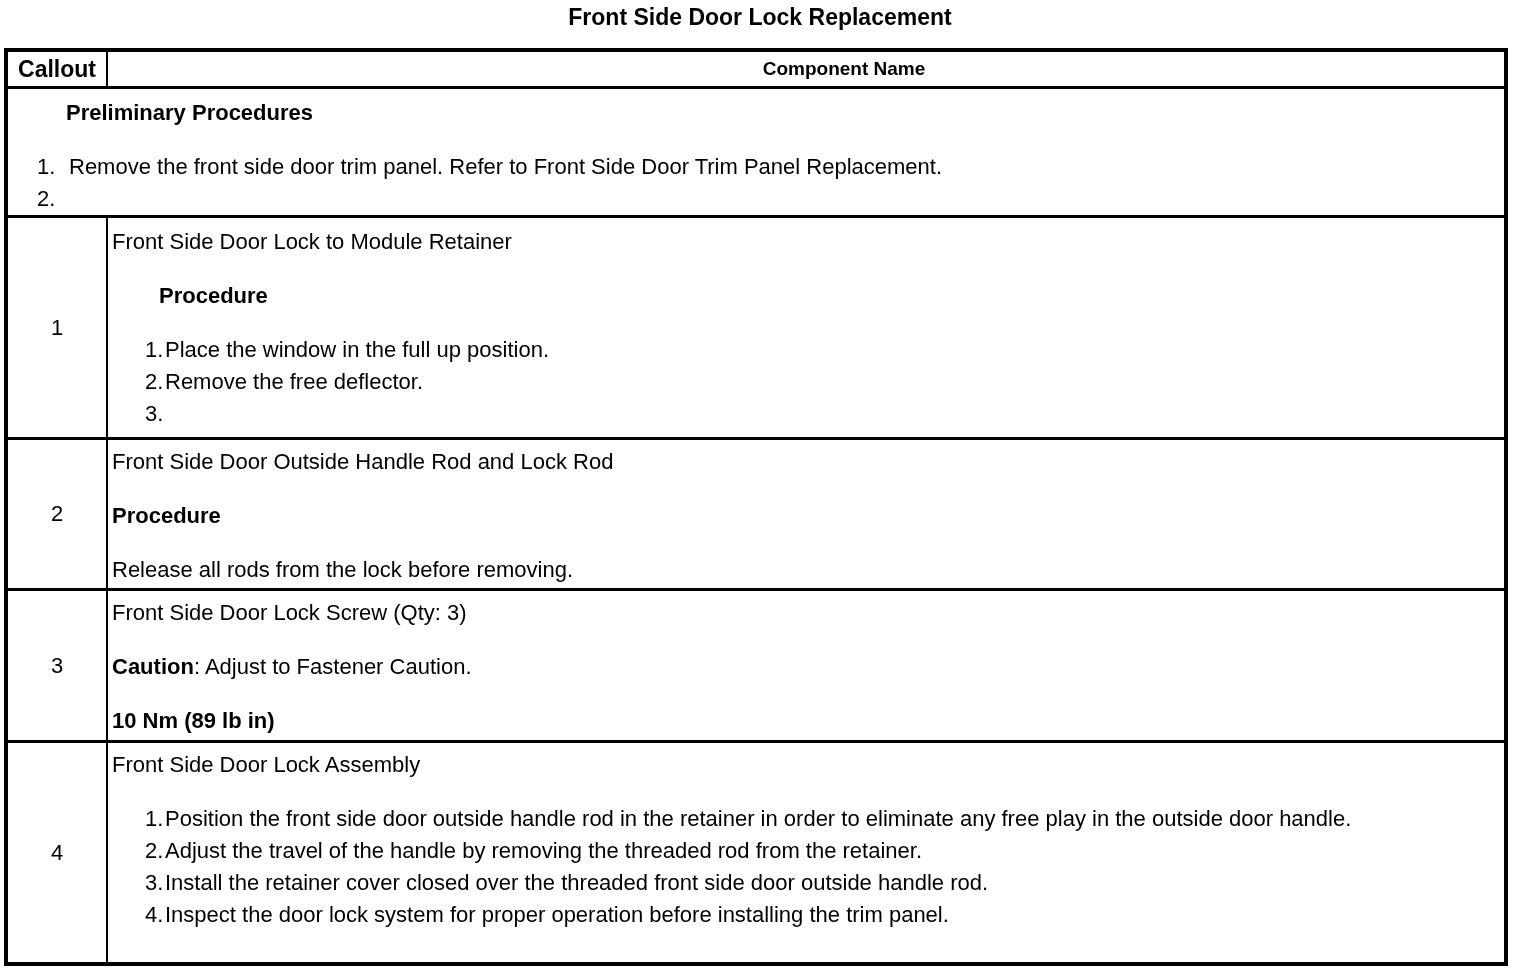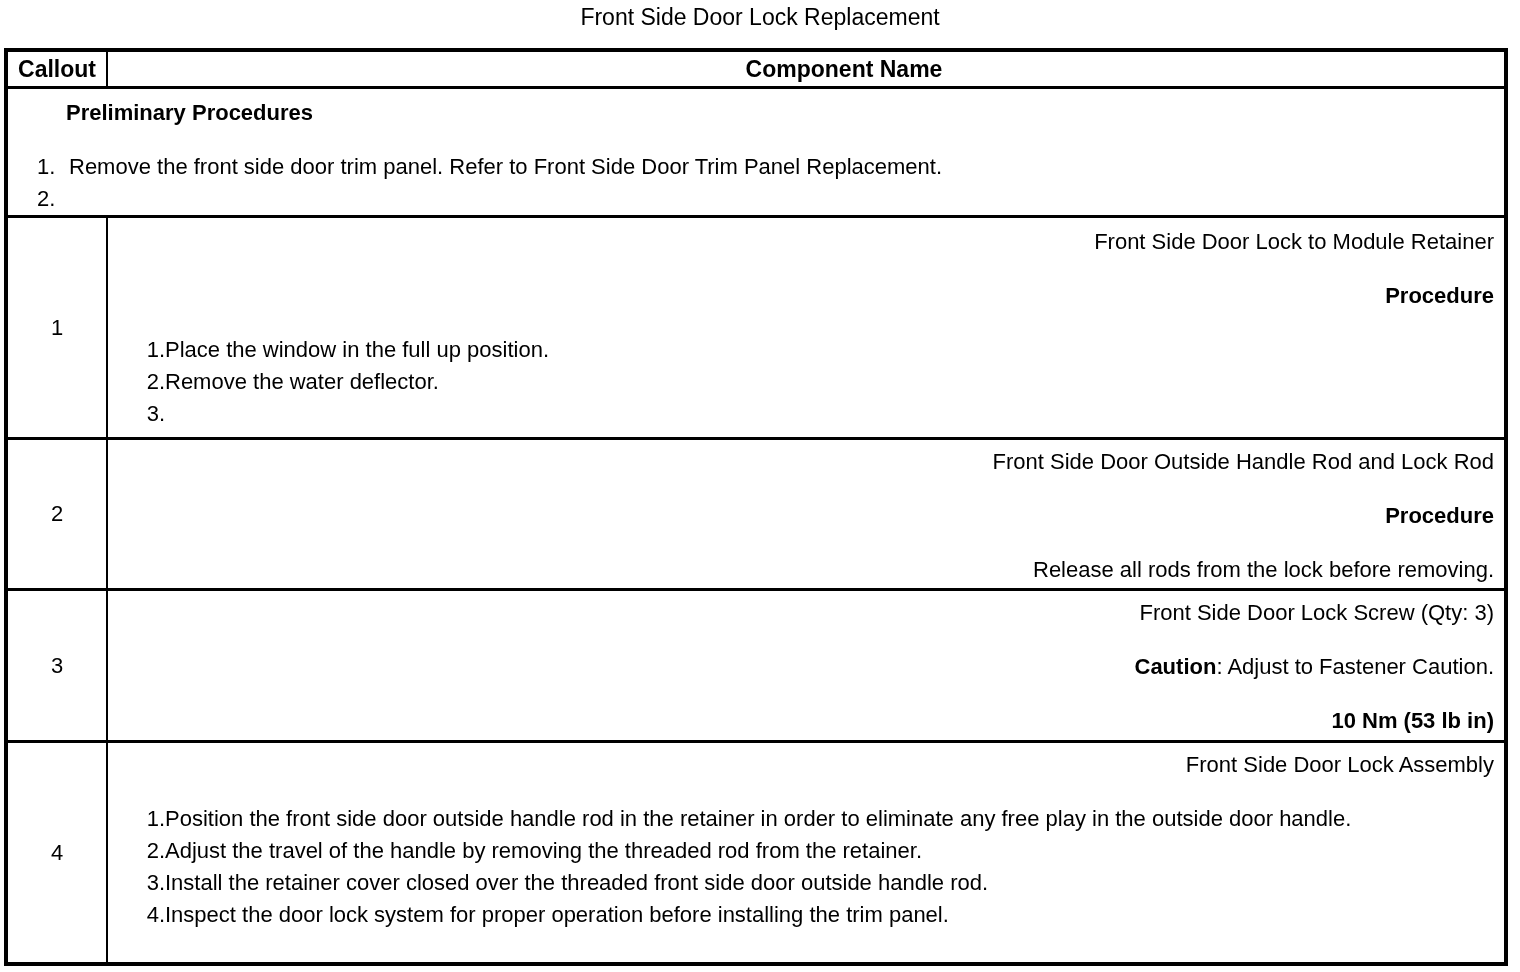--- a/index.html
+++ b/index.html
@@ -13,21 +13,21 @@
     font-family: "Liberation Sans", sans-serif;
     font-size: 22px;
     line-height: 32px;
     overflow: hidden;
   }
   .doc-title {
     position: absolute;
     top: 3px; left: 0;
     width: 100%;
     text-align: center;
-    font-weight: normal;
+    font-weight: bold;
     font-size: 23px;
     line-height: 28px;
   }
   .spec-table {
     position: absolute;
     top: 48px; left: 4px;
     width: 1504px;
     height: 918px;
     border: 4px solid #000000;
     display: flex;
@@ -48,28 +48,27 @@
     align-items: center;
     justify-content: center;
   }
   .header-row .ccell { font-weight: bold; font-size: 23px; }
   .hcomp {
     flex: 1;
     display: flex;
     align-items: center;
     justify-content: center;
     font-weight: bold;
-    font-size: 23px;
+    font-size: 19px;
     padding-left: 44px;
   }
   .comp {
     flex: 1;
     padding: 6px 10px 0 4px;
     overflow: hidden;
-    text-align: right;
   }
   .comp.pt8 { padding-top: 8px; }
   .prelim-cell {
     flex: 1;
     padding: 8px 2px 0 4px;
     overflow: hidden;
   }
   .prelim-heading { font-weight: bold; margin-left: 54px; }
   .bold { font-weight: bold; }
   .block-gap { margin-top: 22px; }
@@ -117,21 +116,21 @@
       <div class="comp pt8">
         <div>Front Side Door Lock to Module Retainer</div>
         <div class="proc-heading indented block-gap">Procedure</div>
         <div class="steps inner block-gap">
           <div class="step">
             <span class="num">1.</span>
             <span class="txt">Place the window in the full up position.</span>
           </div>
           <div class="step">
             <span class="num">2.</span>
-            <span class="txt">Remove the water deflector.</span>
+            <span class="txt">Remove the free deflector.</span>
           </div>
           <div class="step">
             <span class="num">3.</span>
           </div>
         </div>
       </div>
     </div>
 
     <div class="trow row-2">
       <div class="ccell">2</div>
@@ -140,21 +139,21 @@
         <div class="proc-heading block-gap">Procedure</div>
         <div class="block-gap">Release all rods from the lock before removing.</div>
       </div>
     </div>
 
     <div class="trow row-3">
       <div class="ccell">3</div>
       <div class="comp">
         <div>Front Side Door Lock Screw (Qty: 3)</div>
         <div class="block-gap"><span class="bold">Caution</span><span>: Adjust to Fastener Caution.</span></div>
-        <div class="bold block-gap">10 Nm (53 lb in)</div>
+        <div class="bold block-gap">10 Nm (89 lb in)</div>
       </div>
     </div>
 
     <div class="trow row-4">
       <div class="ccell">4</div>
       <div class="comp">
         <div>Front Side Door Lock Assembly</div>
         <div class="steps inner block-gap">
           <div class="step">
             <span class="num">1.</span>

